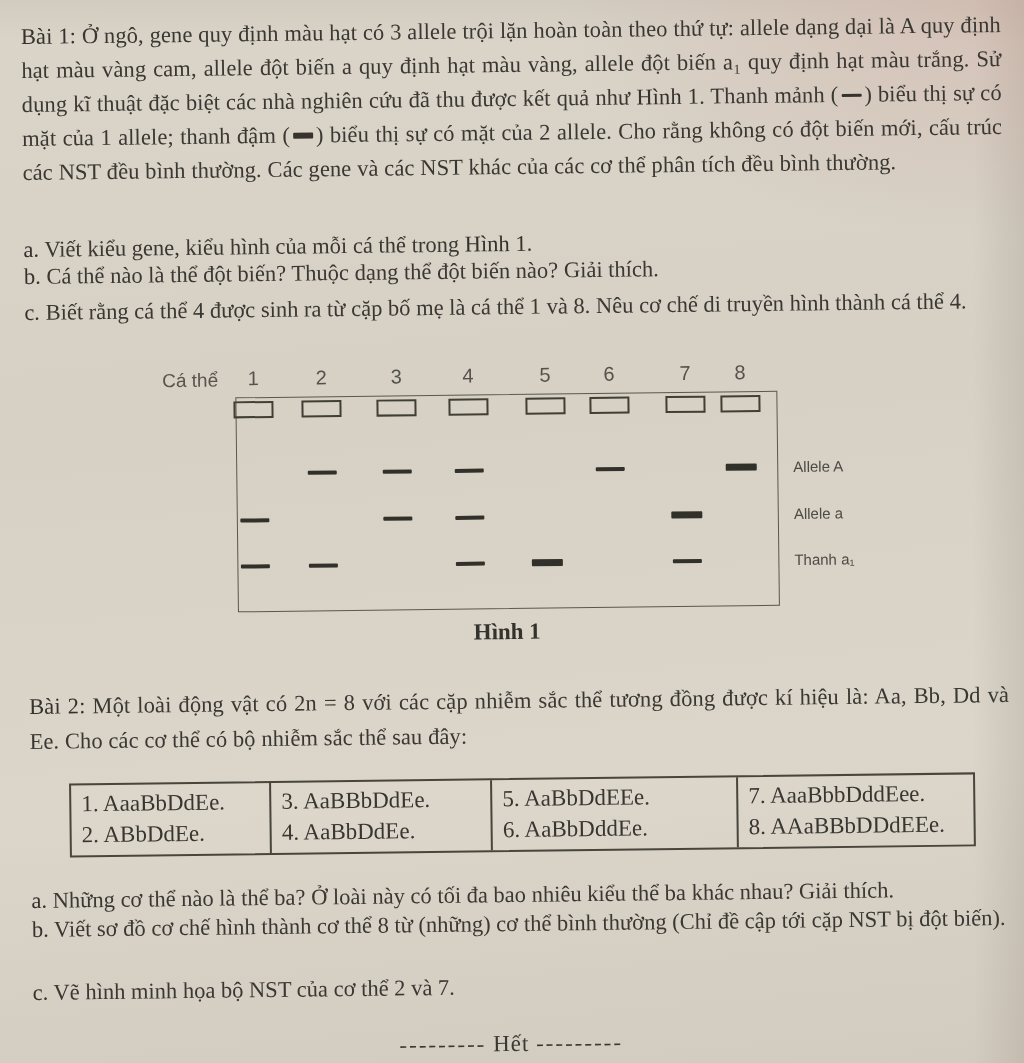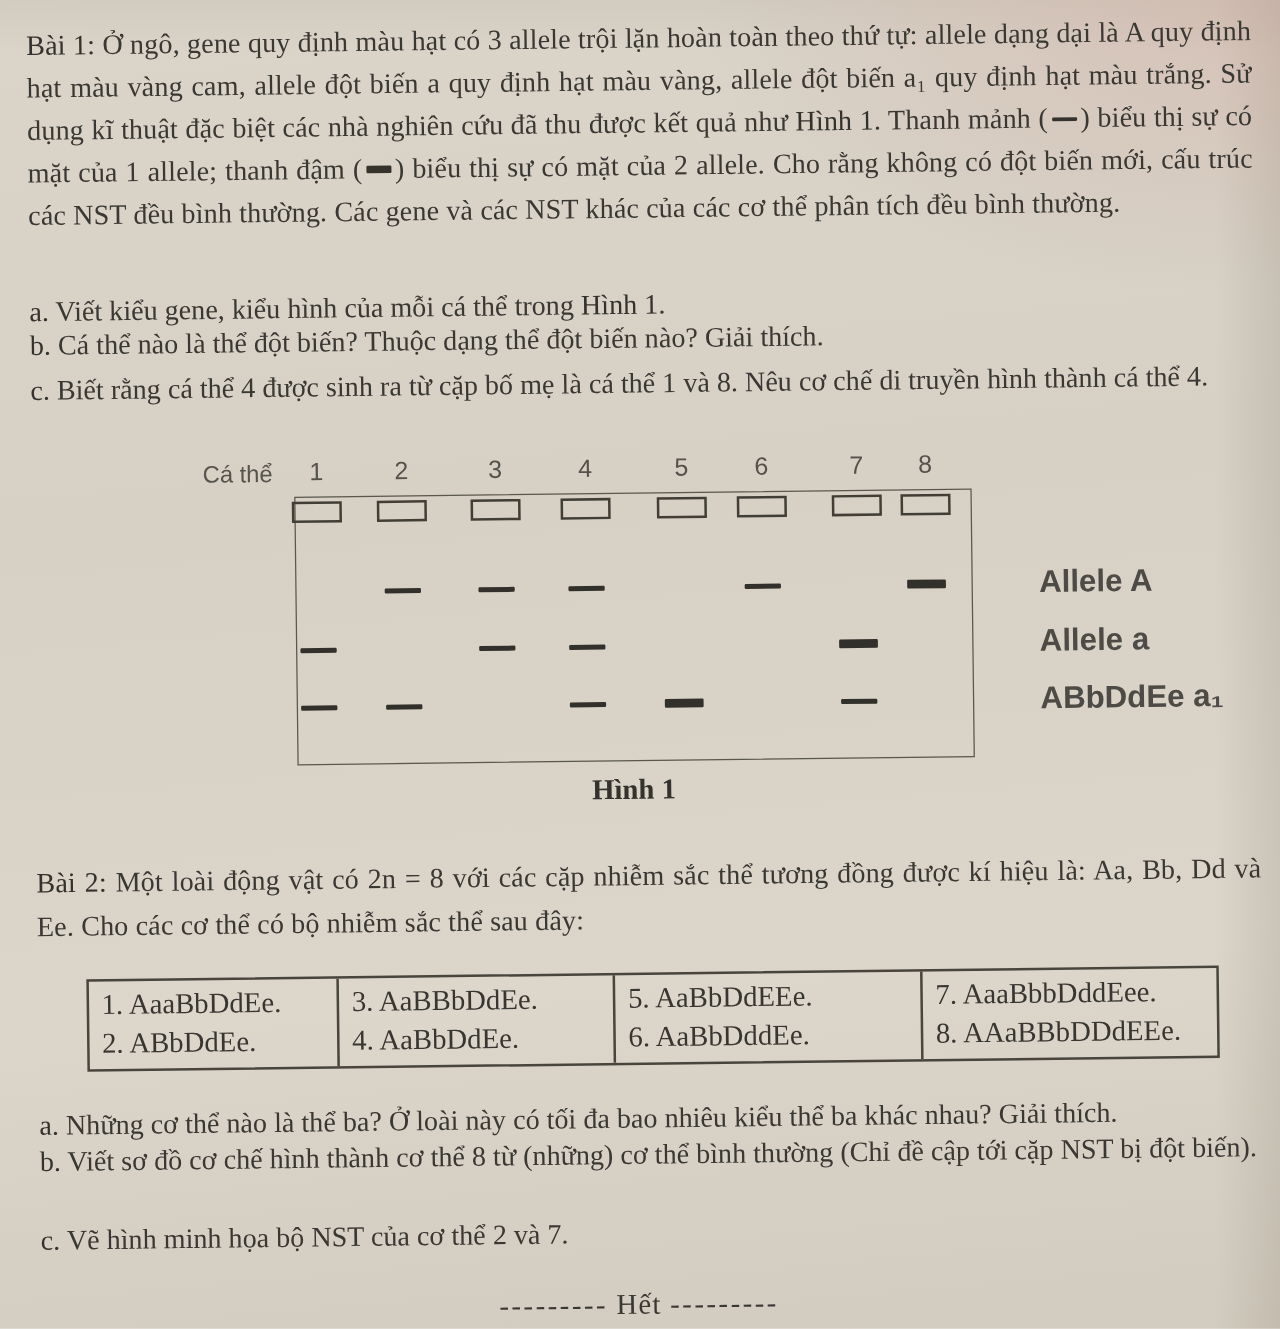--- a/index.html
+++ b/index.html
@@ -32,22 +32,22 @@
   .figure{position:absolute;inset:0;font-family:"Liberation Sans","DejaVu Sans",sans-serif;}
   .fig-rowlabel{position:absolute;left:164px;top:366px;font-size:19px;color:#56544c;}
   .lane-num{position:absolute;transform:translateX(-50%);top:364px;font-size:20px;color:#54524a;}
   .gel-box{position:absolute;left:237px;top:394px;width:540px;height:213px;
     border:1.6px solid #5a574c;}
   .well{position:absolute;top:398px;height:13px;width:36px;transform:translateX(-50%);
     border:2.2px solid #403e35;background:transparent;}
   .band{position:absolute;transform:translate(-50%,-50%);background:#32302a;border-radius:1px;}
   .band.thin{width:29px;height:3.5px;}
   .band.thick{width:31px;height:7px;}
-  .allele-label{position:absolute;left:832px;transform:translateY(-50%);
-    font-size:25px;color:#4d4b45;white-space:nowrap;font-weight:bold;}
+  .allele-label{position:absolute;left:794px;transform:translateY(-50%);
+    font-size:15px;color:#4d4b45;white-space:nowrap;}
   .fig-caption{position:absolute;left:256px;top:619px;width:500px;text-align:center;
     font-family:"Liberation Serif","DejaVu Serif",serif;font-size:23px;font-weight:bold;color:#34322d;}
 
   
   .nst-table{position:absolute;left:66px;top:778px;width:906px;display:flex;
     border:2px solid #47453c;box-sizing:border-box;background:rgba(255,255,255,0.03);}
   .nst-col{box-sizing:border-box;padding:3px 4px 5px 10px;}
   .nst-col + .nst-col{border-left:2px solid #47453c;}
   .nst-col .cl{font-size:23px;line-height:31px;color:#383631;}
   .c0{width:199px;} .c1{width:222px;} .c2{width:247px;} .c3{width:238px;}
@@ -98,21 +98,21 @@
       <span class="band thin" style="left: 323px; top: 470px;"></span>
       <span class="band thin" style="left: 398px; top: 470px;"></span>
       <span class="band thin" style="left: 470px; top: 470px;"></span>
       <span class="band thin" style="left: 611px; top: 470px;"></span>
       <span class="band thick" style="left: 742px; top: 470px;"></span>
       <span class="allele-label" style="top: 517px;">Allele a</span>
       <span class="band thin" style="left: 255px; top: 517px;"></span>
       <span class="band thin" style="left: 398px; top: 517px;"></span>
       <span class="band thin" style="left: 470px; top: 517px;"></span>
       <span class="band thick" style="left: 687px; top: 517px;"></span>
-      <span class="allele-label" style="top: 563px;">ABbDdEe a₁</span>
+      <span class="allele-label" style="top: 563px;">Thanh a₁</span>
       <span class="band thin" style="left: 255px; top: 563px;"></span>
       <span class="band thin" style="left: 323px; top: 563px;"></span>
       <span class="band thin" style="left: 470px; top: 563px;"></span>
       <span class="band thick" style="left: 547px; top: 563px;"></span>
       <span class="band thin" style="left: 687px; top: 563px;"></span>
     </div>
 
   <div class="para p-bai2"><b>Bài 2:</b><span> Một loài động vật có 2n = 8 với các cặp nhiễm sắc thể tương đồng được kí hiệu là: Aa, Bb, Dd và Ee. Cho các cơ thể có bộ nhiễm sắc thể sau đây:</span></div>
 
   <div class="nst-table">

